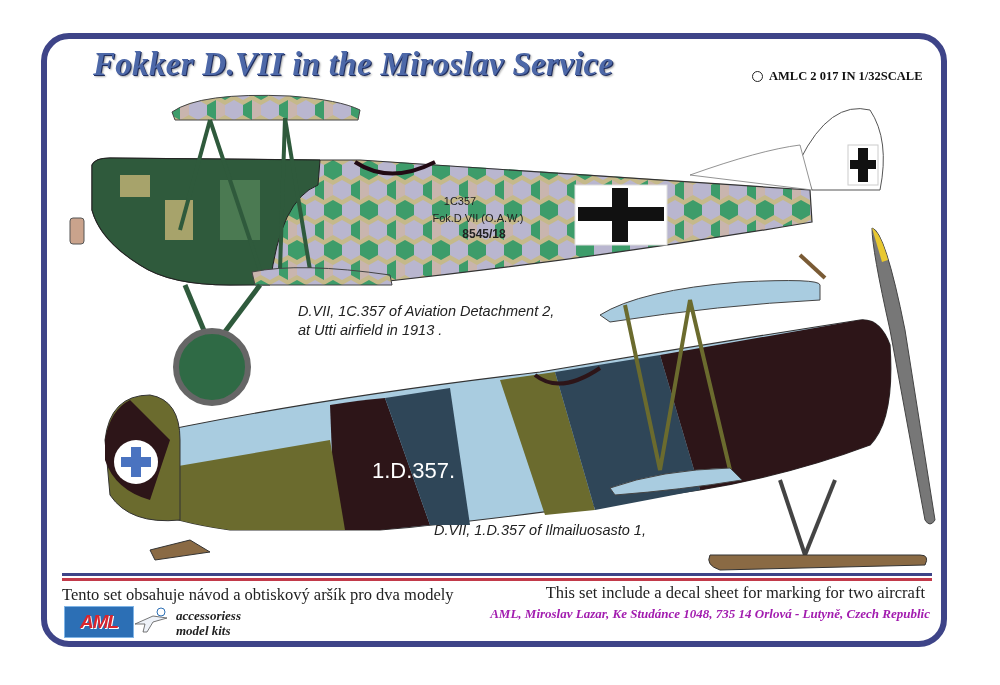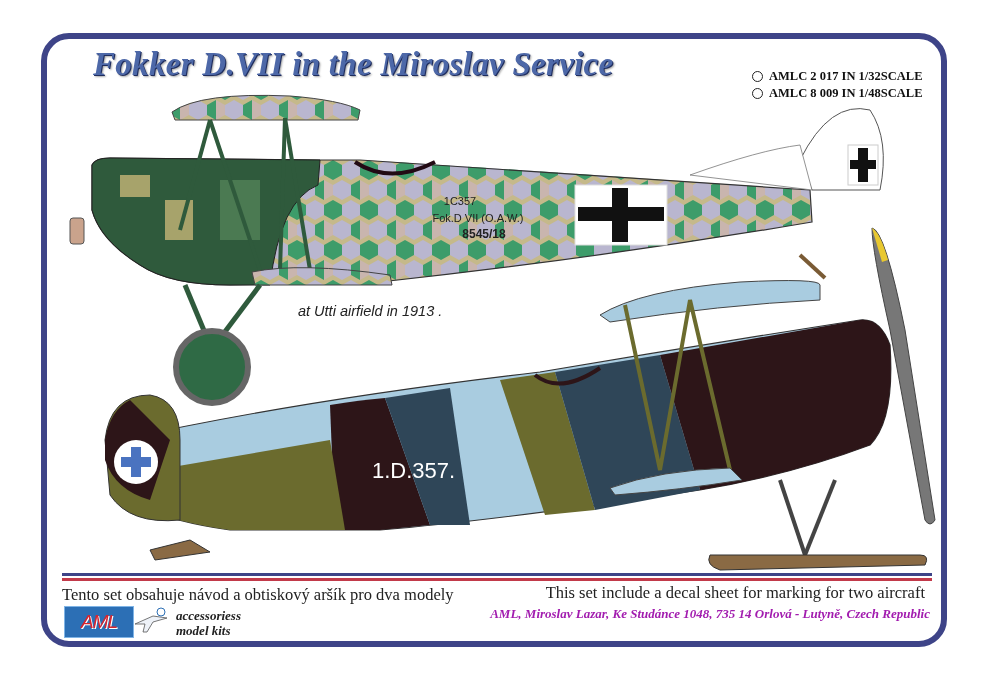--- a/index.html
+++ b/index.html
@@ -11,21 +11,21 @@
   .radio{width:11px;height:11px;border:1.3px solid #222;border-radius:50%;margin-right:6px;box-sizing:border-box;background:#fff;}
   .caption{position:absolute;font-family:"Liberation Sans",sans-serif;font-style:italic;font-size:14.5px;color:#222;line-height:19px;}
   .stripes{position:absolute;left:62px;width:870px;}
   .s-blue{height:3px;background:#3e4488;}
   .s-white{height:2px;background:#fff;}
   .s-red{height:3px;background:#c23a4a;}
   .cz{position:absolute;left:62px;top:585px;font-family:"Liberation Serif",serif;font-size:16.5px;color:#222;}
   .en{position:absolute;right:75px;top:583px;font-family:"Liberation Serif",serif;font-size:16.5px;color:#222;}
   .addr{position:absolute;right:70px;top:606px;text-align:center;font-family:"Liberation Serif",serif;font-style:italic;font-weight:bold;font-size:13px;color:#a21caf;line-height:16px;}
   .logo{position:absolute;left:64px;top:606px;width:68px;height:30px;background:#2c6fb5;border:1px solid #7fb4e6;display:flex;align-items:center;justify-content:center;}
-  .logo span{font-family:"Liberation Sans",sans-serif;font-style:italic;font-weight:normal;font-size:19px;color:#d8252e;letter-spacing:-1px;text-shadow:1px 1px 0 #fff;text-align:right;}
+  .logo span{font-family:"Liberation Sans",sans-serif;font-style:italic;font-weight:bold;font-size:19px;color:#d8252e;letter-spacing:-1px;text-shadow:1px 1px 0 #fff;text-align:right;}
   .logo-mark{position:absolute;left:133px;top:606px;width:36px;height:30px;}
   .tagline{position:absolute;left:176px;top:608px;font-family:"Liberation Serif",serif;font-style:italic;font-weight:bold;font-size:13px;color:#222;line-height:15px;}
   svg{position:absolute;left:0;top:0;}
 </style>
 </head>
 <body>
 
 <div class="frame"></div>
 
 <svg width="1000" height="685" viewBox="0 0 1000 685">
@@ -118,31 +118,29 @@
   <text x="484" y="238" font-family="Liberation Sans, sans-serif" font-size="12" font-weight="bold" fill="#222" text-anchor="middle">8545/18</text>
 </svg>
 
 <div class="title">Fokker D.VII in the Miroslav Service</div>
 
 <div class="options">
   <div class="opt">
       <span class="radio"></span>
       <span>AMLC 2 017 IN 1/32SCALE</span>
     </div>
-  <div class="opt">
-      <span class="radio"></span>
-      <span>AMLC 8 009 IN 1/48SCALE</span>
-    </div>
 </div>
 
 <div class="caption" style="left:298px;top:302px;">
+  <div>D.VII, 1C.357 of  Aviation Detachment 2,</div>
   <div>at Utti airfield in 1913 .</div>
 </div>
 
 <div class="caption" style="left:434px;top:521px;">
+  <div>D.VII, 1.D.357 of Ilmailuosasto 1,</div>
 </div>
 
 <div class="stripes" style="top:573px;">
   <div class="s-blue"></div>
     <div class="s-white"></div>
     <div class="s-red"></div>
 </div>
 
 <div class="cz">Tento set obsahuje návod a obtiskový aršík pro dva modely</div>
 <div class="en">This set include a decal sheet for marking for two aircraft</div>

